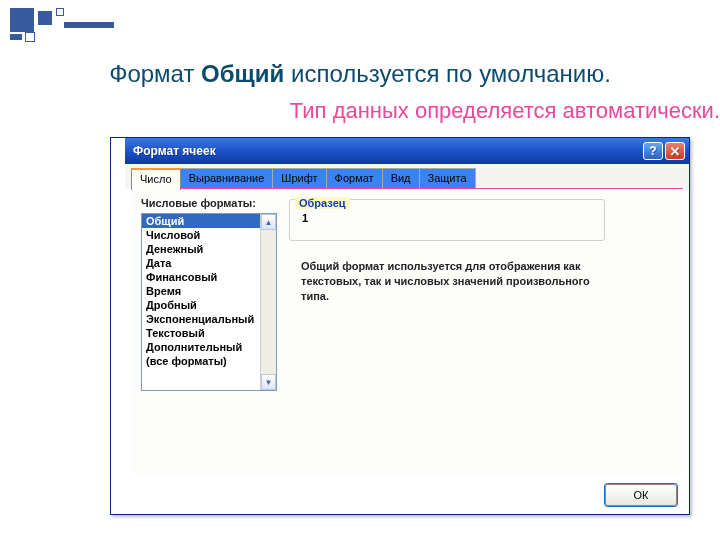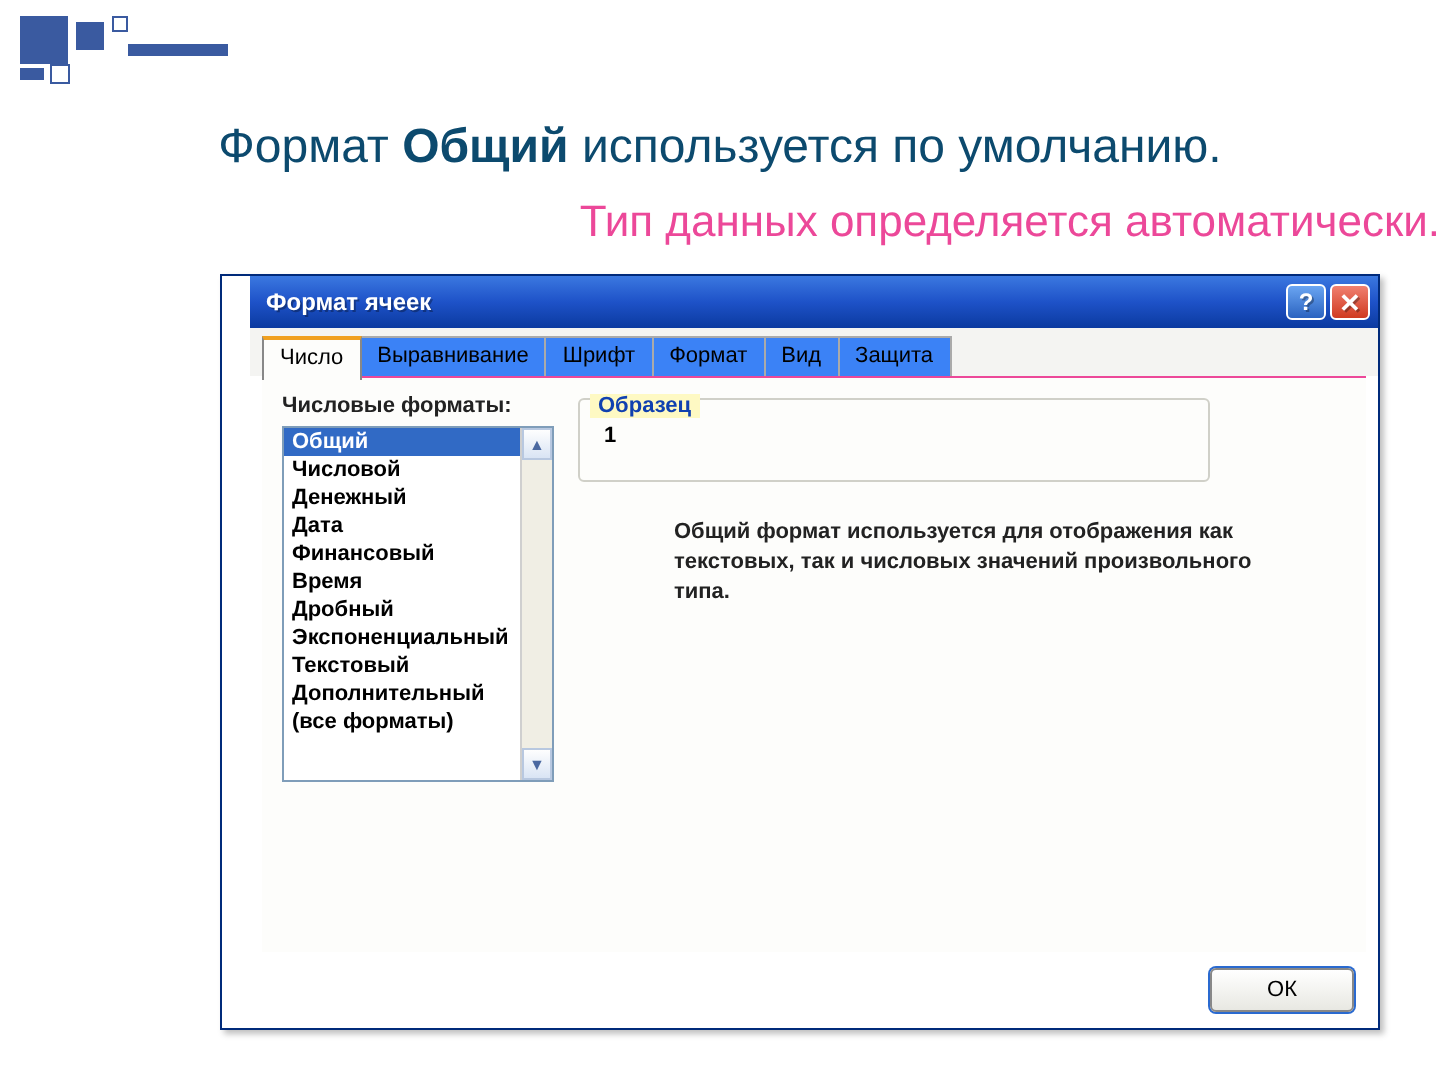--- a/index.html
+++ b/index.html
@@ -179,21 +179,20 @@
     padding: 12px 12px 4px 12px;
     font-size: 11px;
   }
   .desc {
     position: absolute;
     top: 70px; left: 170px;
     width: 290px;
     font-size: 11px;
     color: #222;
     line-height: 1.35;
-    margin-left: 36px;
   }
   .btnrow {
     position: absolute;
     bottom: 8px; right: 12px;
     display: flex;
     gap: 8px;
   }
   .wbtn {
     min-width: 72px;
     height: 22px;

